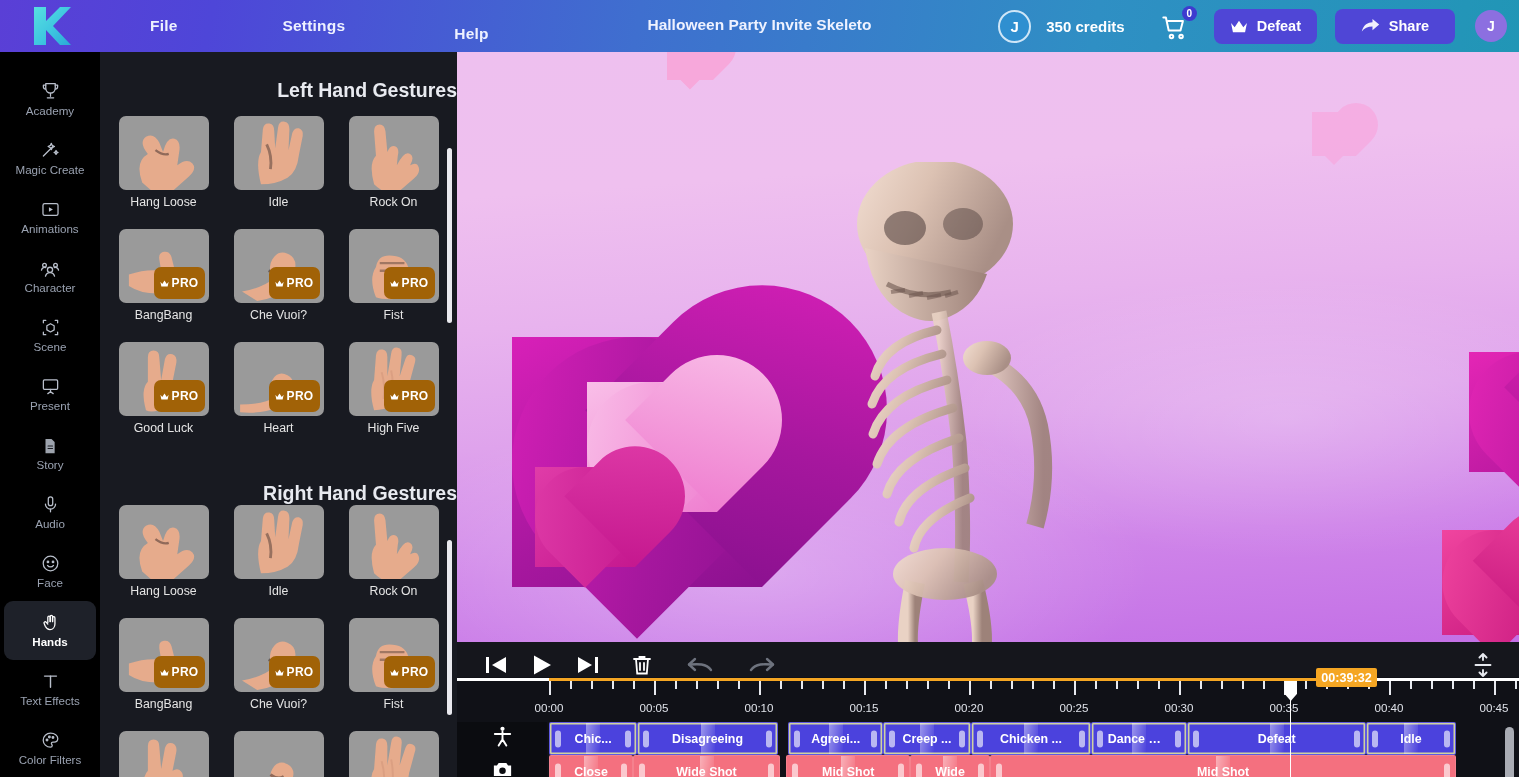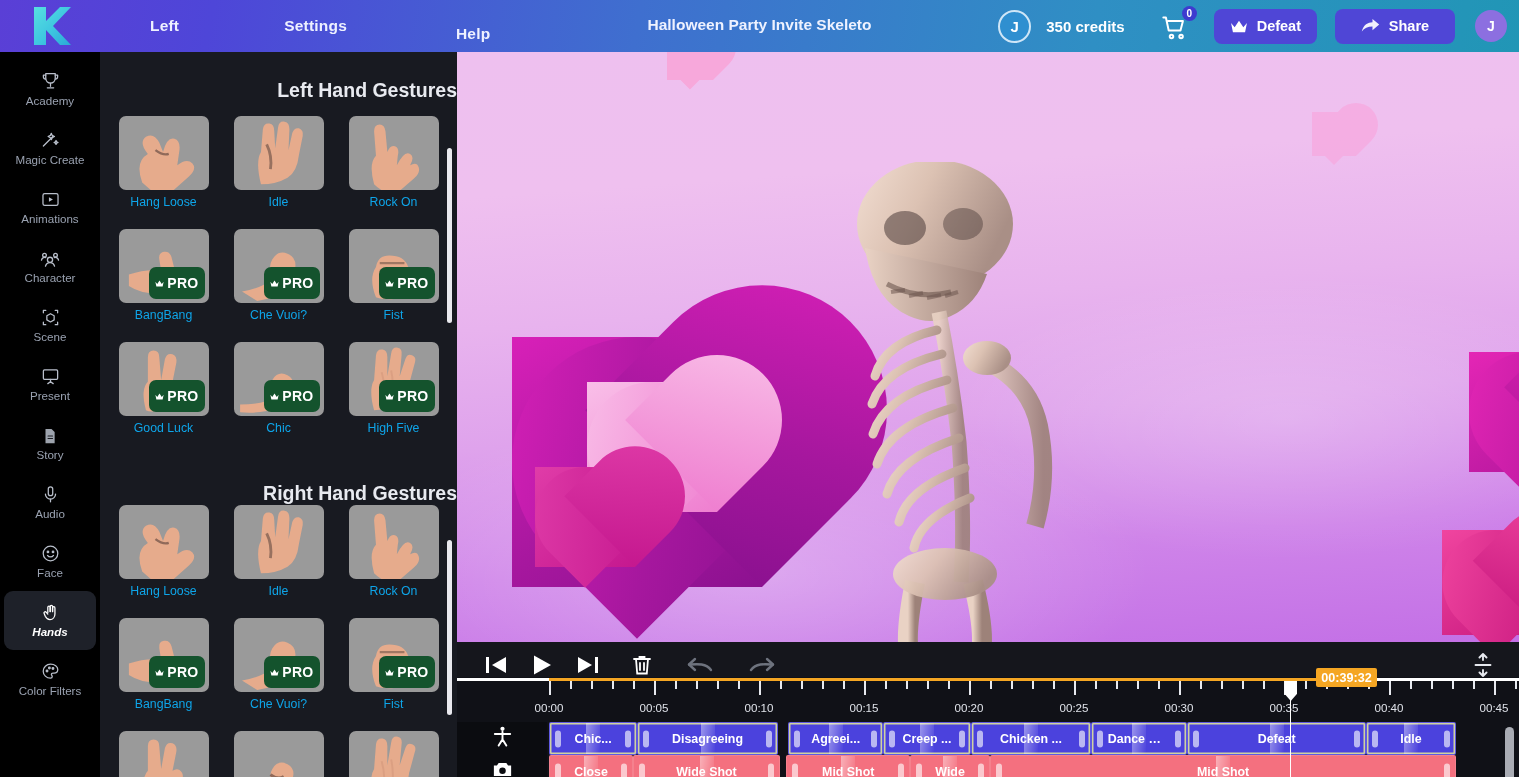--- a/index.html
+++ b/index.html
@@ -55,31 +55,31 @@
   #share-btn { margin-left:18px; width:120px; justify-content:center; }
   #user-avatar {
     width:32px; height:32px; border-radius:50%; background:#8c6fe0;
     color:#fff; font-size:14px; font-weight:bold; margin-left:20px;
     display:flex; align-items:center; justify-content:center;
   }
 
   
   #leftnav {
     position:absolute; left:0; top:52px; width:100px; height:725px;
-    background:#000; padding-top:8px; overflow:hidden;
+    background:#000; padding-top:18px; overflow:hidden;
   }
   .nav-item {
     width:92px; margin:0 4px; height:59px; border-radius:9px;
     display:flex; flex-direction:column; align-items:center; justify-content:center;
     gap:4px; cursor:pointer;
   }
   .nav-item .nav-ico { color:#b9bfcb; display:flex; align-items:center; justify-content:center; height:19px;}
   .nav-item .nav-lbl { color:#9aa2b1; font-size:11.6px; line-height:12px; }
   .nav-item.active { background:#1e2129; }
-  .nav-item.active .nav-lbl { color:#ffffff; font-weight:bold;font-style:italic; }
+  .nav-item.active .nav-lbl { color:#ffffff; font-weight:bold; }
   .nav-item.active .nav-ico { color:#ffffff; }
 
   
   #gpanel {
     position:absolute; left:100px; top:52px; width:357px; height:725px;
     background:#181a21; overflow:hidden;
   }
   .sec-title {
     color:#e8eaf0; font-size:19.5px; text-align:right; font-weight:bold;padding-left:48px;
   }
@@ -87,26 +87,26 @@
     display:grid; grid-template-columns: repeat(3, 90px);
     justify-content:center; column-gap:25px; row-gap:0px;
   }
   .card { width:90px; cursor:pointer; }
   .thumb {
     position:relative; width:90px; height:74px; border-radius:7px;
     background:#9a9a9a; overflow:hidden;
   }
   .pro-badge {
     position:absolute; right:4px; bottom:4px; height:14px;
-    background:#14532d; border-radius:7px; padding:16px 6px;
+    background:#a16207; border-radius:7px; padding:16px 6px;
     display:flex; align-items:center; gap:3px;
-    color:#fff; font-size:14px; font-weight:bold; letter-spacing:.3px;
+    color:#fff; font-size:12px; font-weight:bold; letter-spacing:.3px;
   }
   .card-lbl {
-    text-align:center; color:#0ea5e9; font-size:12.3px; margin-top:5px;
+    text-align:center; color:#e5e5e5; font-size:12.3px; margin-top:5px;
   }
   .sbthumb { position:absolute; width:5px; border-radius:3px; background:#e9e9ee; }
 
   
   #preview {
     position:absolute; left:457px; top:52px; width:1062px; height:590px;
     overflow:hidden; background:#d9a6e8;
   }
   #sky {
     position:absolute; inset:0;
@@ -203,21 +203,21 @@
         <defs>
           <linearGradient id="kg" x1="0" y1="0" x2="1" y2="1">
             <stop offset="0%" stop-color="#57e0e0"></stop>
             <stop offset="55%" stop-color="#3ec6e0"></stop>
             <stop offset="100%" stop-color="#2aa9d6"></stop>
           </linearGradient>
         </defs>
         <path d="M6 1 h12 v14 L32 1 h11 L25 20 l18 19 H32 L18 24 v15 H6 Z" fill="url(#kg)"></path>
       </svg>
     </div>
-    <div class="menu-item" id="menu-file">Left</div>
+    <div class="menu-item" id="menu-file">File</div>
     <div class="menu-item" id="menu-settings">Settings</div>
     <div class="menu-item" id="menu-help">Help</div>
 
     <div id="doc-title">Halloween Party Invite Skeleto</div>
 
     <div id="topbar-right">
       <div class="credit-avatar">J</div>
       <div id="credits-label">350 credits</div>
 
       <div id="cart-wrap">
@@ -347,20 +347,29 @@
             <path d="M8.6 12.2V5.4a1.5 1.5 0 0 1 3 0v5.6"></path>
             <path d="M11.6 10.6V4.4a1.5 1.5 0 0 1 3 0v6.2"></path>
             <path d="M14.6 11V6.2a1.5 1.5 0 0 1 3 0v7.6c0 4-2.6 7.2-6.3 7.2-3.1 0-4.6-1.7-5.9-4.2L4 13.4a1.55 1.55 0 0 1 2.5-1.8l2.1 2.4"></path>
           </svg>
         </span>
         <span class="nav-lbl">Hands</span>
       </div>
       <div class="nav-item">
         <span class="nav-ico">
           <svg width="19" height="19" viewBox="0 0 24 24" fill="none" stroke="currentColor" stroke-width="1.6" stroke-linecap="round" stroke-linejoin="round">
+            <path d="M4.5 5.2h15" stroke-width="1.8"></path>
+            <path d="M12 5.4V19.2" stroke-width="1.8"></path>
+          </svg>
+        </span>
+        <span class="nav-lbl">Text Effects</span>
+      </div>
+      <div class="nav-item">
+        <span class="nav-ico">
+          <svg width="19" height="19" viewBox="0 0 24 24" fill="none" stroke="currentColor" stroke-width="1.6" stroke-linecap="round" stroke-linejoin="round">
             <path d="M12 2.8c-5.1 0-9.2 3.9-9.2 8.8 0 4.9 4.1 8.8 9.2 8.8 1.5 0 2.2-1 2.2-2 0-1.4-1.1-1.7-1.1-2.8 0-.9.8-1.6 1.9-1.6h1.5c3 0 4.7-1.8 4.7-4.5 0-3.9-3.9-6.7-9.2-6.7z"></path>
             <circle cx="7.6" cy="11.4" r="1.05" fill="currentColor"></circle>
             <circle cx="10.6" cy="7.6" r="1.05" fill="currentColor"></circle>
             <circle cx="15.1" cy="8.1" r="1.05" fill="currentColor"></circle>
           </svg>
         </span>
         <span class="nav-lbl">Color Filters</span>
       </div>
     </div>
 
@@ -461,21 +470,21 @@
                 <path d="M4 66 q24 0 38-8 q-10-8 -4-18 q6-10 16-5 q9 5 5 16 q-4 12 -16 18 q-16 7 -39 5 z" fill="#e6ab8c"></path>
                 <path d="M36 46 q8 6 14 2" stroke="#3a2a28" stroke-width="3" fill="none" opacity=".5"></path>
               </svg>
            <div class="pro-badge">
                <svg width="9" height="7" viewBox="0 0 24 18">
                  <path d="M1 4 l5 6 L12 1 l6 9 l5 -6 l-2.6 13 H3.6 Z" fill="#ffffff"></path>
                 </svg>
                <span>PRO</span>
              </div>
          </div>
-         <div class="card-lbl">Chic</div>
+         <div class="card-lbl">Heart</div>
        </div>
           <div class="card" style="margin-bottom:20px;">
          <div class="thumb">
            <svg viewBox="0 0 90 78" width="90" height="74" preserveAspectRatio="xMidYMax meet">
                 <path d="M24 72 q-6-22 0-32 l2-26 q1-7 7-6 q5 1 5 8 l0 20 l4-24 q1-7 7-6 q5 1 4 8 l-2 22 l6-18 q2-6 7-4 q5 2 3 8 l-6 22 q-2 16 -14 22 q-12 6 -23 6 z" fill="#e6ab8c"></path>
                 <path d="M32 32 q4 14 2 28 M42 30 q3 14 1 26" stroke="#d59a7d" stroke-width="2" fill="none" opacity=".7"></path>
               </svg>
            <div class="pro-badge">
                <svg width="9" height="7" viewBox="0 0 24 18">
                  <path d="M1 4 l5 6 L12 1 l6 9 l5 -6 l-2.6 13 H3.6 Z" fill="#ffffff"></path>

